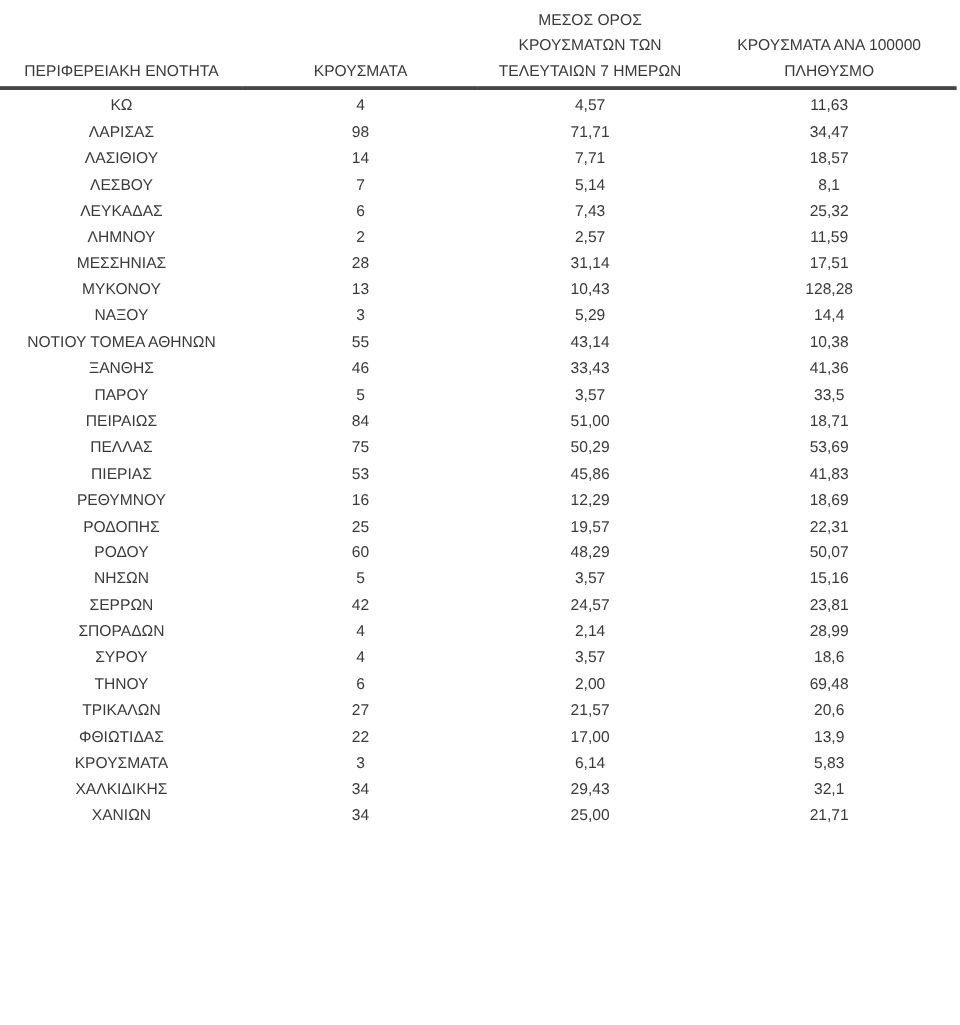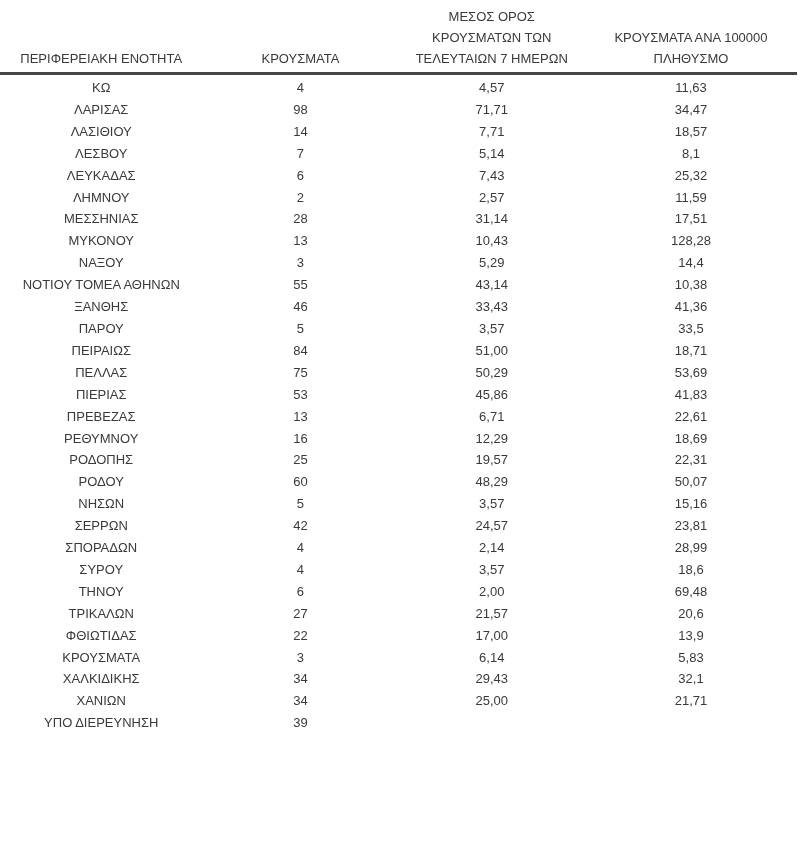--- a/index.html
+++ b/index.html
@@ -166,26 +166,20 @@
           <td>50,29</td>
           <td>53,69</td>
         </tr>
         <tr>
           <td>ΠΙΕΡΙΑΣ</td>
           <td>53</td>
           <td>45,86</td>
           <td>41,83</td>
         </tr>
         <tr>
-          <td>ΠΡΕΒΕΖΑΣ</td>
-          <td>13</td>
-          <td>6,71</td>
-          <td>22,61</td>
-        </tr>
-        <tr>
           <td>ΡΕΘΥΜΝΟΥ</td>
           <td>16</td>
           <td>12,29</td>
           <td>18,69</td>
         </tr>
         <tr>
           <td>ΡΟΔΟΠΗΣ</td>
           <td>25</td>
           <td>19,57</td>
           <td>22,31</td>
@@ -249,21 +243,15 @@
           <td>34</td>
           <td>29,43</td>
           <td>32,1</td>
         </tr>
         <tr>
           <td>ΧΑΝΙΩΝ</td>
           <td>34</td>
           <td>25,00</td>
           <td>21,71</td>
         </tr>
-        <tr>
-          <td>ΥΠΟ ΔΙΕΡΕΥΝΗΣΗ</td>
-          <td>39</td>
-          <td></td>
-          <td></td>
-        </tr>
       </tbody>
   </table>
 </div>
 
 </body></html>

